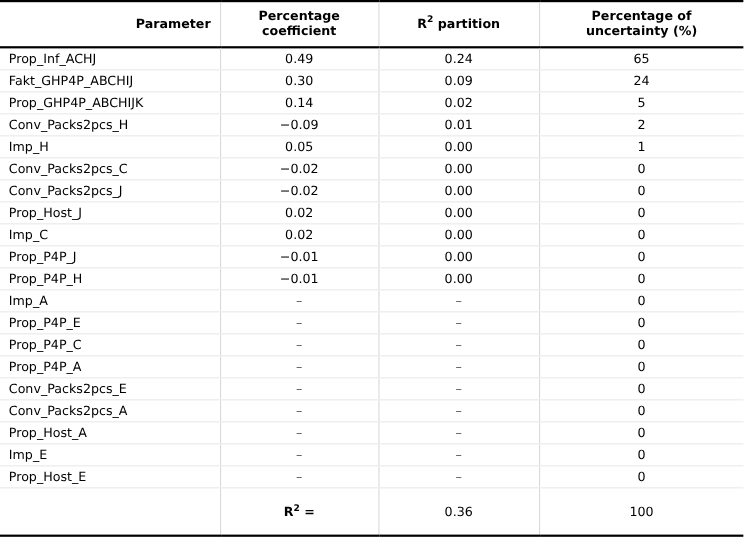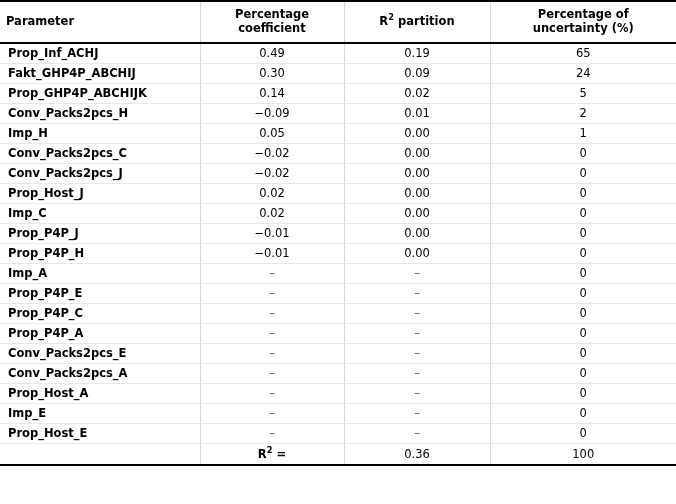--- a/index.html
+++ b/index.html
@@ -37,21 +37,21 @@
     line-height: 1.25;
     padding: 5px 8px 6px 8px;
     border-top: 2.5px solid #000000;
     border-bottom: 2.5px solid #000000;
     vertical-align: middle;
     height: 34px;
     box-sizing: border-box;
     background: #ffffff;
   }
   thead tr.header-row th.th-param {
-    text-align: left;
+    text-align: right;
     padding-left: 6px;
   }
   thead tr.header-row th.th-center {
     text-align: center;
   }
   thead tr.header-row th.col-div {
     border-left: 1px solid #d9d9d9;
   }
 
   
@@ -62,35 +62,34 @@
     line-height: 15px;
     box-sizing: border-box;
     vertical-align: middle;
     background: #ffffff;
   }
   tbody td.cell-param {
     text-align: left;
     padding-left: 6px;
     white-space: nowrap;
     overflow: hidden;
-    font-weight: bold;
   }
   tbody td.cell-num {
     text-align: center;
     border-left: 1px solid #d9d9d9;
   }
   tbody td.cell-dash {
     color: #555555;
   }
 
   
   tbody tr.summary-row td {
     border-bottom: 2.5px solid #000000;
     border-top: 1px solid #e8e8e8;
-    padding: 2px 8px;
+    padding: 13px 8px;
     height: 21px;
     line-height: 16px;
     box-sizing: border-box;
     vertical-align: middle;
     text-align: center;
     background: #ffffff;
   }
   tbody tr.summary-row td.cell-param {
     text-align: left;
   }
@@ -133,21 +132,21 @@
         <th class="th-center col-div">
           <span>Percentage of</span><br>
           <span>uncertainty (%)</span>
         </th>
       </tr>
     </thead>
     <tbody id="table-body">
         <tr class="data-row">
           <td class="cell-param">Prop_Inf_ACHJ</td>
           <td class="cell-num">0.49</td>
-          <td class="cell-num">0.19</td>
+          <td class="cell-num">0.24</td>
           <td class="cell-num">65</td>
         </tr>
         <tr class="data-row">
           <td class="cell-param">Fakt_GHP4P_ABCHIJ</td>
           <td class="cell-num">0.30</td>
           <td class="cell-num">0.09</td>
           <td class="cell-num">24</td>
         </tr>
         <tr class="data-row">
           <td class="cell-param">Prop_GHP4P_ABCHIJK</td>

